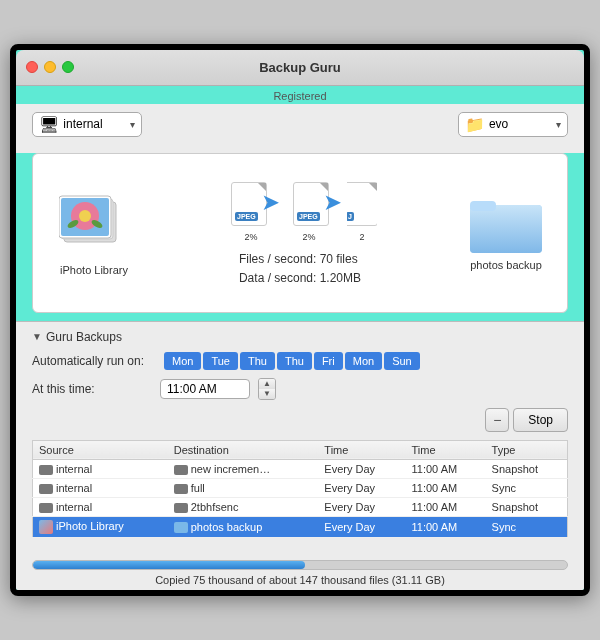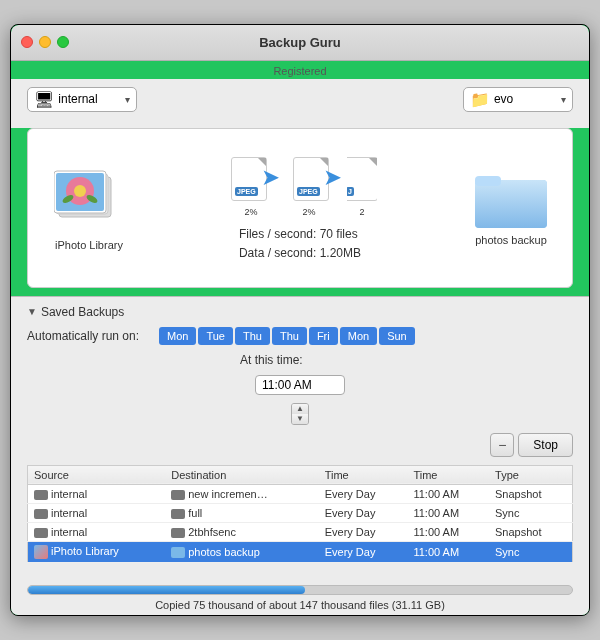--- a/index.html
+++ b/index.html
@@ -8,25 +8,25 @@
       font-size: 12px;
       background: #c8c8c8;
       width: 600px;
       height: 640px;
       display: flex;
       align-items: center;
       justify-content: center;
     }
     .window {
       width: 580px;
-      background: #22c55e;
+      background: #5eead4;
       border-radius: 8px;
       box-shadow: 0 4px 20px rgba(0,0,0,0.4);
       overflow: hidden;
-      border: 1px solid #000000;
+      border: 6px solid #000000;
     }
     .title-bar {
       background: linear-gradient(to bottom, #e0e0e0, #d0d0d0);
       height: 36px;
       display: flex;
       align-items: center;
       justify-content: center;
       position: relative;
       border-bottom: 1px solid #b0b0b0;
       border-radius: 8px 8px 0 0;
@@ -226,21 +226,20 @@
       border-radius: 3px;
       padding: 3px 8px;
       font-size: 11px;
       cursor: pointer;
     }
     .time-row {
       display: flex;
       align-items: center;
       gap: 8px;
       margin-bottom: 8px;
-      flex-direction: column;
     }
     .time-label {
       font-size: 12px;
       color: #333;
       min-width: 120px;
     }
     .time-input {
       border: 1px solid #aaa;
       border-radius: 4px;
       padding: 2px 6px;
@@ -489,21 +488,21 @@
       <span class="folder-label">photos backup</span>
     </div>
   </div>
 
 
   <div class="divider"></div>
 
   <div class="saved-backups">
     <div class="section-header">
       <span class="triangle-icon">▼</span>
-      <span>Saved Backups</span>
+      <span>Guru Backups</span>
     </div>
 
     <div class="schedule-row">
       <span class="schedule-label">Automatically run on:</span>
       <div class="day-buttons">
         <button class="day-btn">Mon</button>
         <button class="day-btn">Tue</button>
         <button class="day-btn">Thu</button>
         <button class="day-btn">Thu</button>
         <button class="day-btn">Fri</button>

